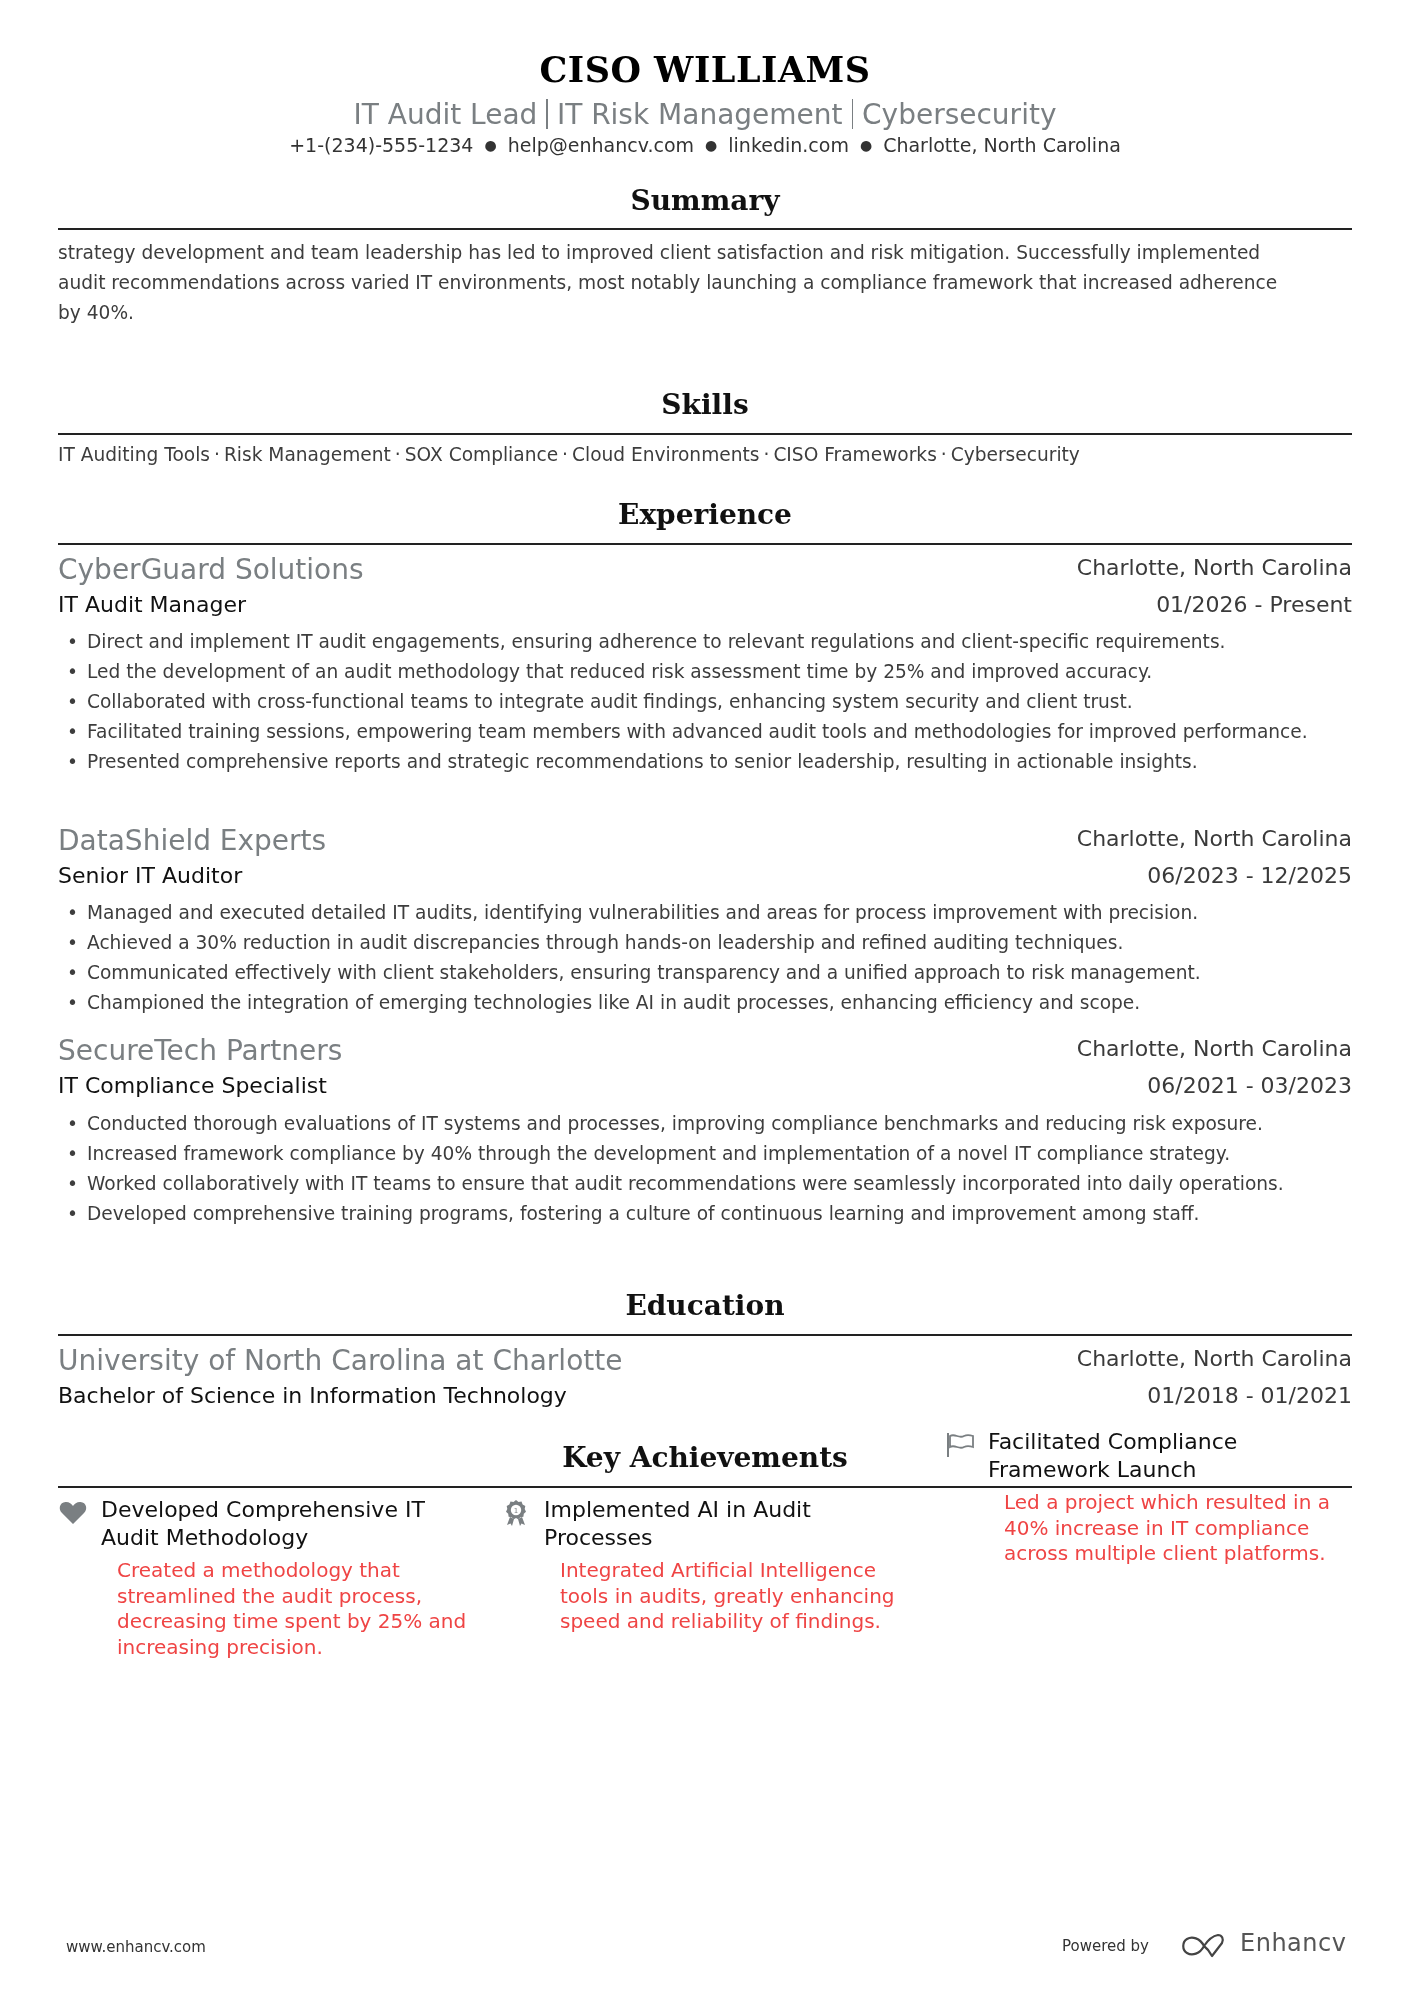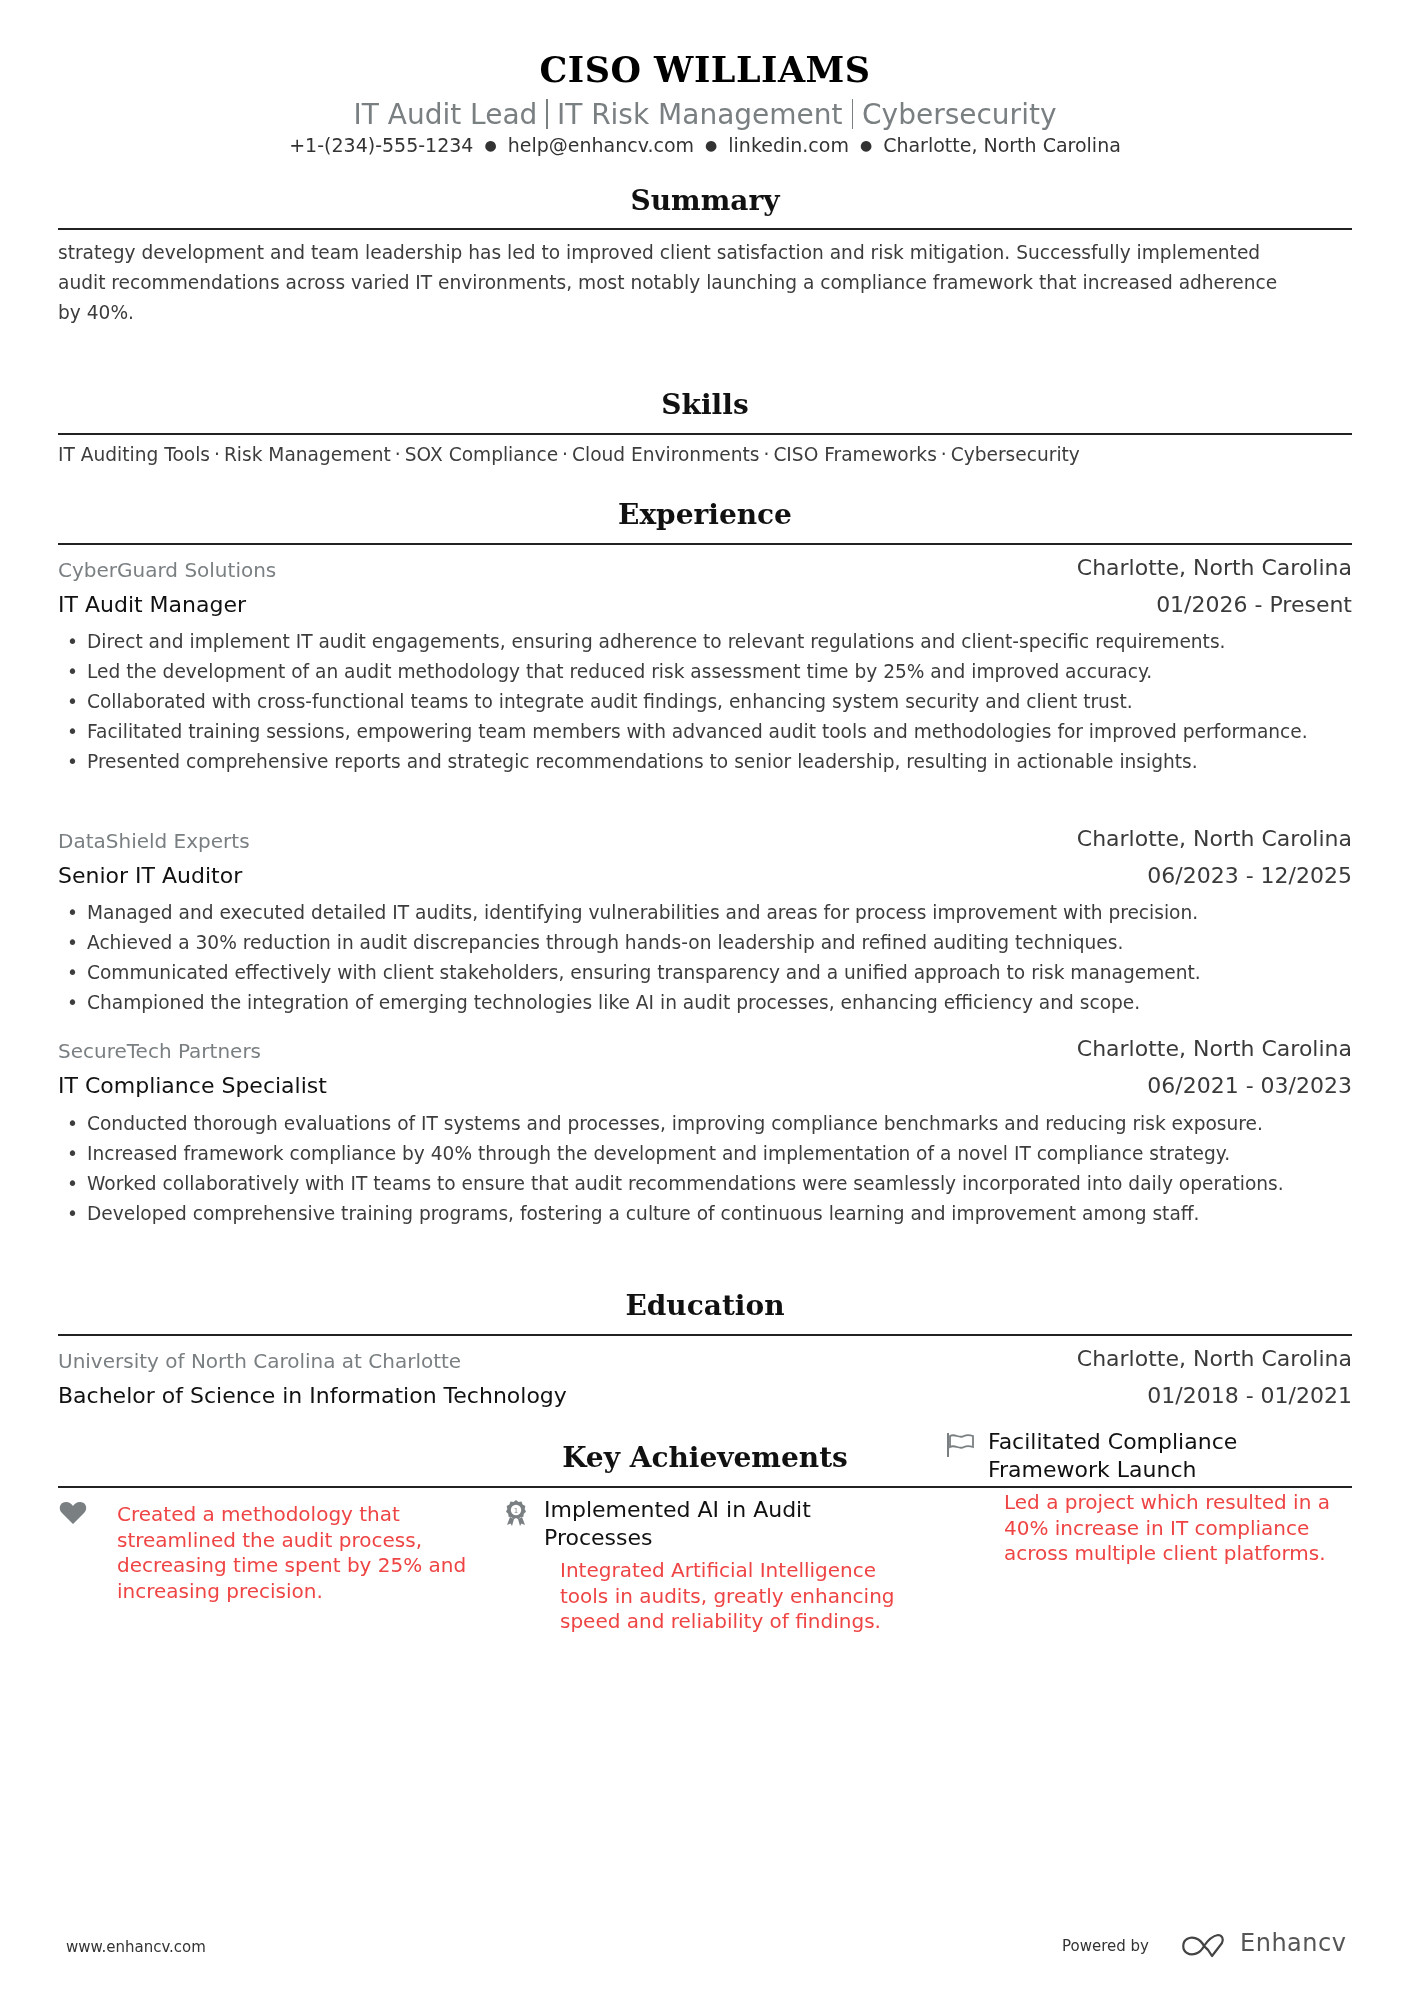--- a/index.html
+++ b/index.html
@@ -10,21 +10,21 @@
   .name { top: 48px; font-family: "DejaVu Serif", "Liberation Serif", serif; font-weight: bold; font-size: 35px; color: #000; letter-spacing: 0.5px; line-height: 44px; }
   .headline { top: 97px; font-size: 28px; color: #7a7f82; line-height: 36px; }
   .headline .sep { display: inline-block; width: 1.5px; height: 30px; background: #7a7f82; vertical-align: -5px; margin: 0 9px; }
   .contact { top: 133px; font-size: 19px; color: #333; line-height: 24px; }
   .contact .dot { margin: 0 11px; font-size: 14px; vertical-align: 2px; }
   .sec-title { font-family: "DejaVu Serif", "Liberation Serif", serif; font-weight: bold; font-size: 28px; color: #111; line-height: 36px; }
   .rule { left: 58px; width: 1294px; height: 2px; background: #222; }
   .para { left: 58px; width: 1300px; font-size: 18.6px; line-height: 30px; color: #3d3d3d; }
   .skills { left: 58px; font-size: 18.6px; line-height: 24px; color: #3d3d3d; white-space: nowrap; }
   .skills .sd { margin: 0 4px; }
-  .company { left: 58px; font-size: 20px; color: #7a7f82; line-height: 34px; white-space: nowrap; }
+  .company { left: 58px; font-size: 28px; color: #7a7f82; line-height: 34px; white-space: nowrap; }
   .role { left: 58px; font-size: 22px; color: #111; line-height: 28px; white-space: nowrap; }
   .right { right: 58px; text-align: right; font-size: 22px; color: #3a3a3a; line-height: 28px; white-space: nowrap; }
   .bullets { left: 58px; width: 1294px; list-style: none; }
   .bullets li { position: relative; padding-left: 29px; font-size: 18.6px; line-height: 30px; color: #3d3d3d; }
   .bullets li::before { content: "•"; position: absolute; left: 9px; top: 0; color: #3d3d3d; }
   .ach { width: 410px; }
   .ach-icon { position: absolute; left: 0; top: 2px; width: 30px; height: 30px; }
   .ach-title { margin-left: 43px; font-size: 22px; line-height: 28px; color: #111; }
   .ach-desc { margin-left: 59px; margin-top: 6px; font-size: 20px; line-height: 25.5px; color: #ef4444; }
   .footer-l { left: 66px; top: 1938px; font-size: 15px; color: #333; }
@@ -103,20 +103,21 @@
 
 <div class="abs center sec-title" style="top:1440px;">Key Achievements</div>
 <div class="abs rule" style="top:1486px;"></div>
 
 <div class="abs ach" style="left:58px; top:1496px;">
   <span class="ach-icon">
     <svg width="30" height="30" viewBox="0 0 30 30">
         <path d="M15 26 L4 15 C0 11 1.5 4.5 7.5 4 C11 3.7 13.5 6 15 8 C16.5 6 19 3.7 22.5 4 C28.5 4.5 30 11 26 15 Z" fill="#7a7f82"></path>
       </svg>
   </span>
+  <div class="ach-title">Developed Comprehensive IT Audit Methodology</div>
   <div class="ach-desc">Created a methodology that streamlined the audit process, decreasing time spent by 25% and increasing precision.</div>
 </div>
 
 <div class="abs ach" style="left:501px; top:1496px;">
   <span class="ach-icon">
     <svg width="30" height="30" viewBox="0 0 30 30">
       <path d="M15 2 L17.5 4 L20.5 3.6 L21.6 6.5 L24.3 8 L23.7 11 L25 13.7 L22.8 15.8 L22.4 18.8 L19.4 19.2 L17.2 21.3 L15 20 L12.8 21.3 L10.6 19.2 L7.6 18.8 L7.2 15.8 L5 13.7 L6.3 11 L5.7 8 L8.4 6.5 L9.5 3.6 L12.5 4 Z" fill="#7a7f82"></path>
       <circle cx="15" cy="12" r="5.2" fill="#ffffff"></circle>
       <text x="15" y="15" font-size="7" text-anchor="middle" fill="#7a7f82" font-family="DejaVu Sans, sans-serif">1</text>
       <path d="M9 19 L6 27 L9.5 25.5 L11 28 L13 21 Z" fill="#7a7f82"></path>

